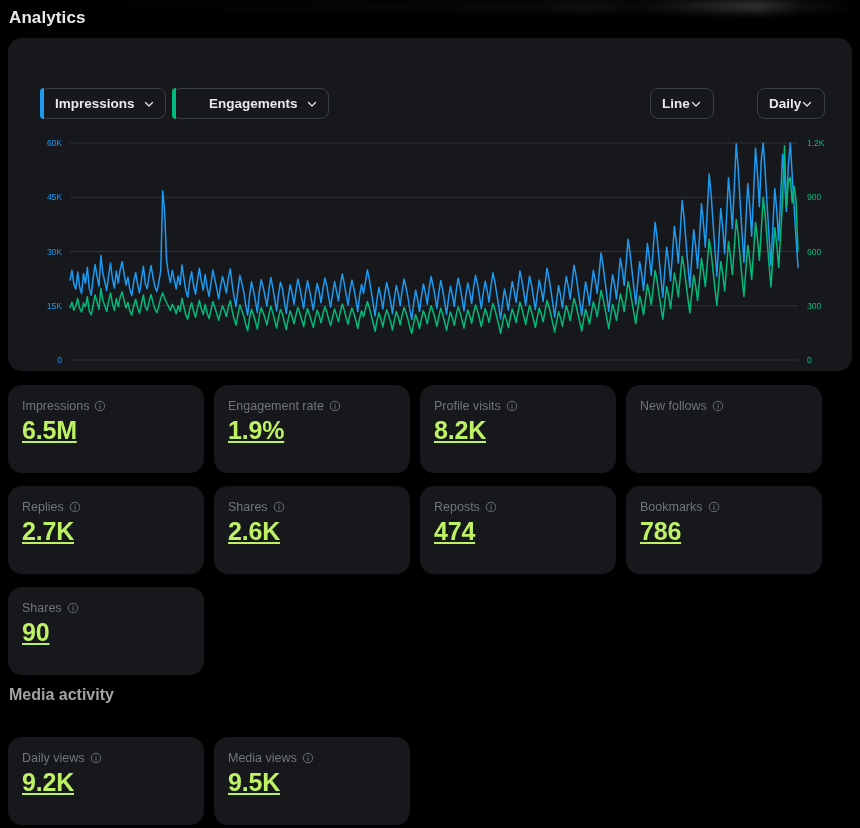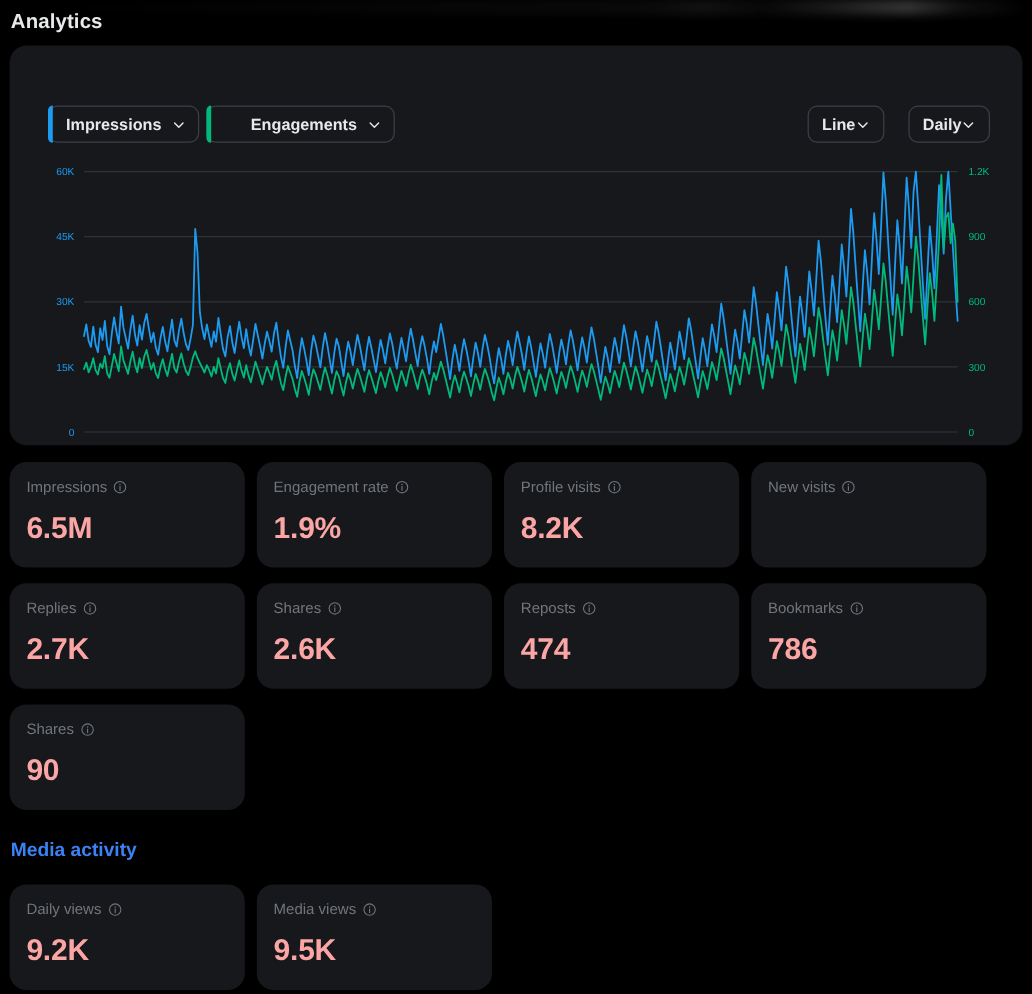--- a/index.html
+++ b/index.html
@@ -49,21 +49,21 @@
   #pill-impressions { left: 32px; }
   #pill-engagements { left: 164px; padding-left: 36px; }
 
   .pill-plain {
     position: absolute; top: 50px; height: 31px;
     background: transparent; border: 1px solid #3b4048; border-radius: 8px;
     display: flex; align-items: center; padding: 0 11px;
     color: #e7e9ea; font-size: 13.5px; font-weight: bold; white-space: nowrap;
     cursor: pointer;
   }
-  #pill-type { left: 665px; justify-content: space-between; }
+  #pill-type { left: 642px; justify-content: space-between; }
   #pill-range { left: 749px; }
 
   .caret svg { display: block; }
 
   
   .plot-wrap { position: absolute; left: 0; top: 92px; width: 844px; height: 241px; }
   .plot-svg { display: block; }
   .axis-label { font-size: 8.5px; font-family: "Liberation Sans", sans-serif; }
   .axis-left { fill: #1d9bf0; }
   .axis-right { fill: #00ba7c; }
@@ -73,27 +73,27 @@
   .cards { position: absolute; left: 8px; top: 385px; width: 844px; }
   .card-row { display: flex; gap: 10px; margin-bottom: 13px; }
   .card {
     width: 196px; height: 88px; background: #16181c; border-radius: 14px;
     padding: 14px 0 0 14px; cursor: pointer;
   }
   .card-label {
     font-size: 12.5px; color: #71767b; display: flex; align-items: center; gap: 5px;
   }
   .card-value {
-    font-size: 25px; font-weight: bold; color: #fca5a5; margin-top: 13px; letter-spacing: -.2px;
+    font-size: 25px; font-weight: bold; color: #bef264; margin-top: 3px; letter-spacing: -.2px; text-decoration: underline;
   }
   .info-icon { display: inline-block; line-height: 0; }
 
   .section-title {
-    position: absolute; left: 9px; top: 700px;
-    font-size: 16px; font-weight: bold; color: #3b82f6;
+    position: absolute; left: 9px; top: 686px;
+    font-size: 16px; font-weight: bold; color: #a3a3a3;
   }
   .media-cards { position: absolute; left: 8px; top: 737px; width: 844px; }
 </style>
 </head>
 <body>
 
 <div class="page">
 
   <div class="top-strip"></div>
 
@@ -202,21 +202,21 @@
             <span class="info-icon"><svg width="12" height="12" viewBox="0 0 24 24">
                 <circle cx="12" cy="12" r="9.5" fill="none" stroke="#71767b" stroke-width="1.8"></circle>
                 <circle cx="12" cy="7.6" r="1.25" fill="#71767b"></circle>
                 <path d="M12 11v6" stroke="#71767b" stroke-width="1.9" stroke-linecap="round"></path>
               </svg></span>
           </div>
           <div class="card-value">8.2K</div>
         </div>
         <div class="card">
           <div class="card-label">
-            <span>New visits</span>
+            <span>New follows</span>
             <span class="info-icon"><svg width="12" height="12" viewBox="0 0 24 24">
                 <circle cx="12" cy="12" r="9.5" fill="none" stroke="#71767b" stroke-width="1.8"></circle>
                 <circle cx="12" cy="7.6" r="1.25" fill="#71767b"></circle>
                 <path d="M12 11v6" stroke="#71767b" stroke-width="1.9" stroke-linecap="round"></path>
               </svg></span>
           </div>
         </div>
       </div>
       <div class="card-row">
         <div class="card">

